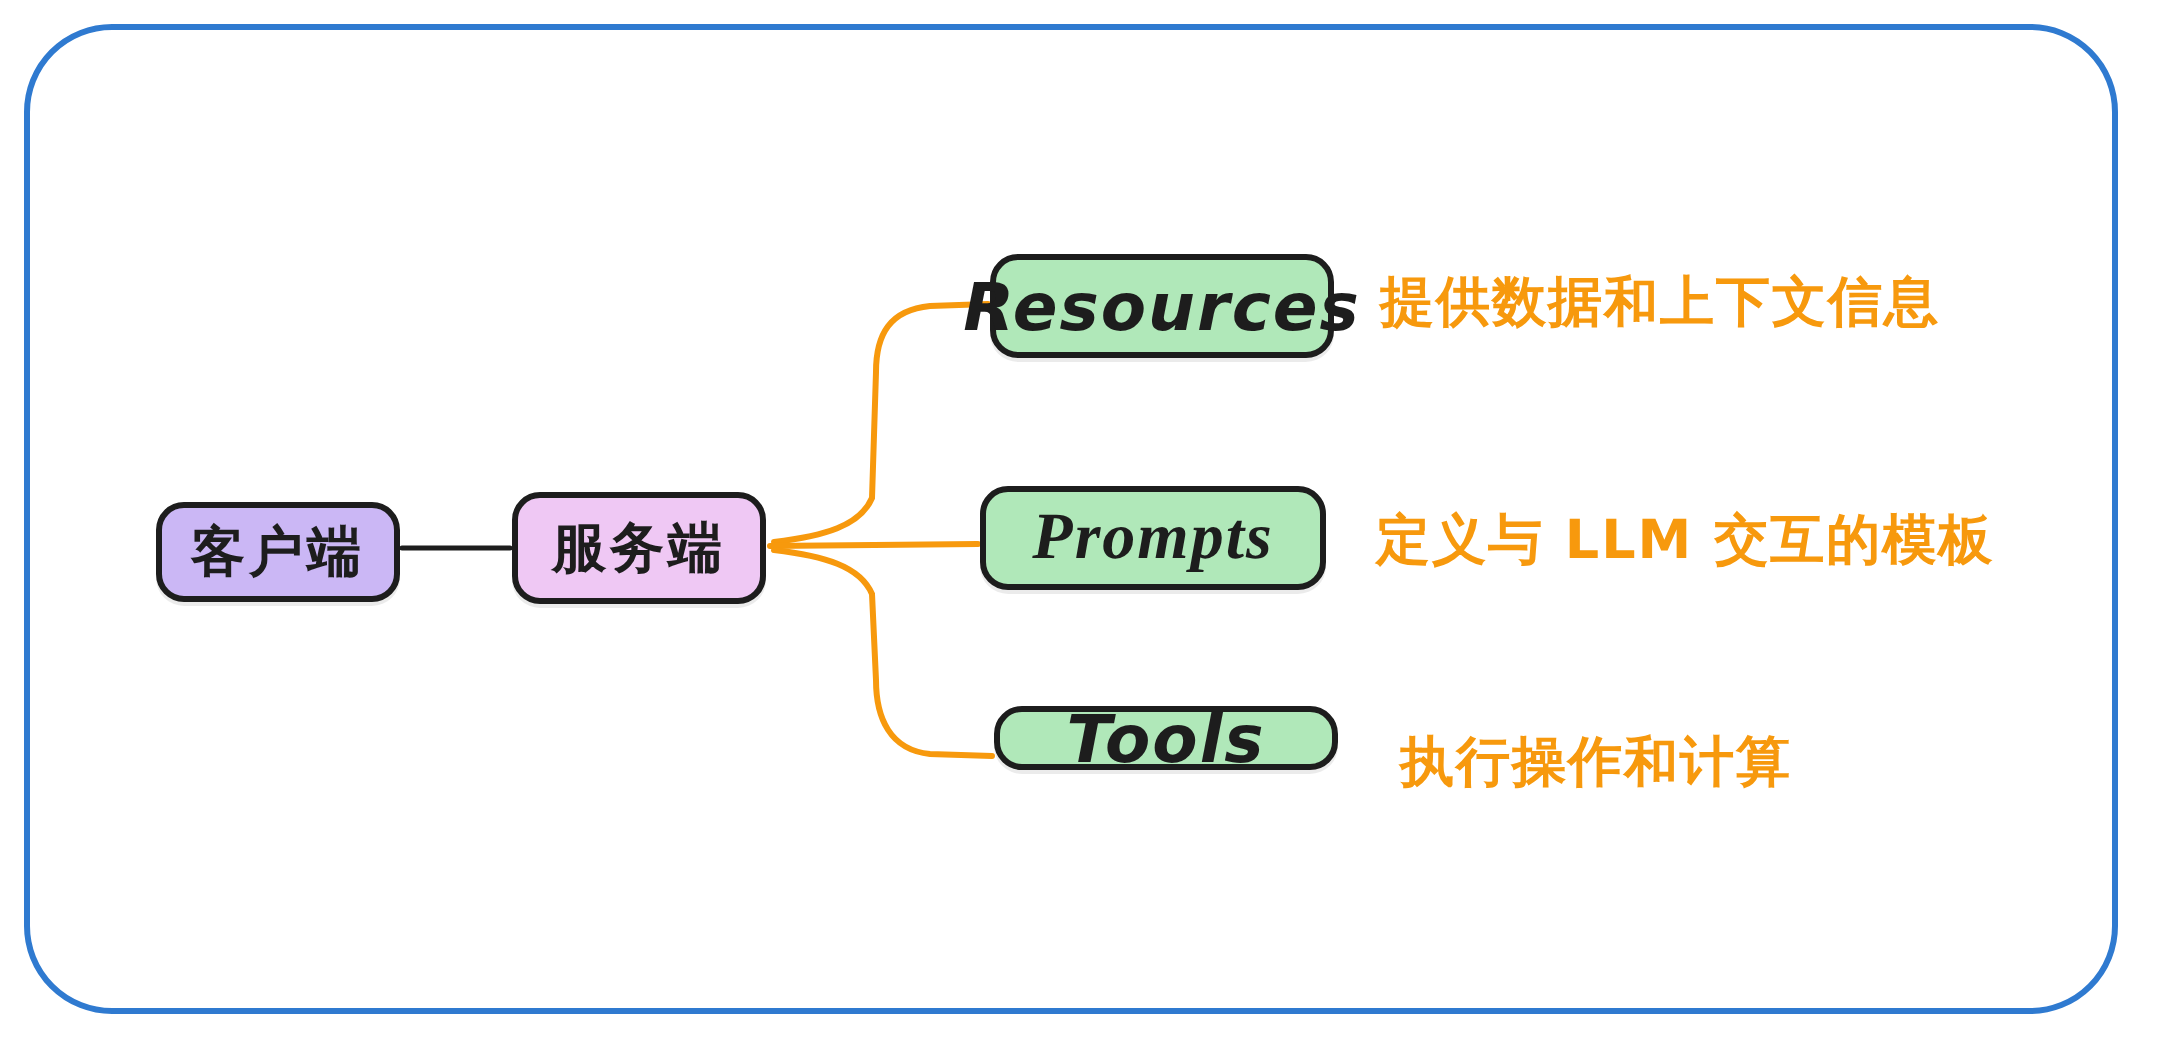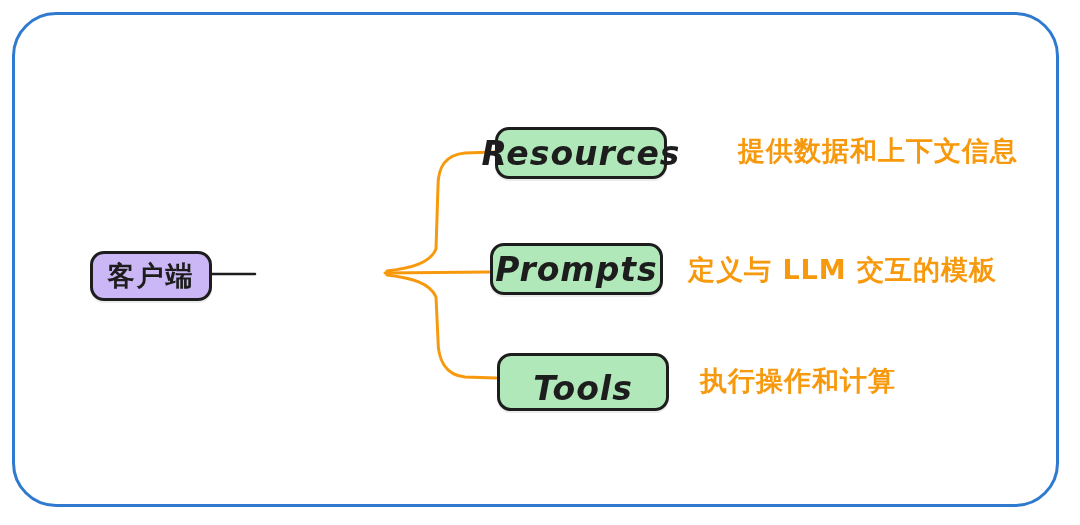--- a/index.html
+++ b/index.html
@@ -26,42 +26,41 @@
     display:flex;
     align-items:center;
     justify-content:center;
     color:var(--ink-black,#1d1d1d);
     box-shadow:0 2px 0 rgba(0,0,0,0.08);
   }
   .node-cn{
     font-size:27px;
     font-weight:bold;
     letter-spacing:2px;
-    margin-left:12px;
   }
   .node-en{
     font-size:33px;
     font-weight:600;
     font-style:italic;
     letter-spacing:1px;
   }
   .node-client{left:78px;top:251px;width:122px;height:50px;background:var(--client-purple,#cbb7f5);}
   .node-server{left:256px;top:246px;width:127px;height:56px;background:var(--server-pink,#efc8f4);}
   .node-resources{left:495px;top:127px;width:172px;height:52px;background:var(--child-green,#b0e8b9);}
-  .node-prompts{left:490px;top:243px;width:173px;height:52px;background:var(--child-green,#b0e8b9);}
-  .node-tools{left:497px;top:353px;width:172px;height:58px;background:var(--child-green,#b0e8b9);align-items:flex-end;}
+  .node-prompts{left:490px;top:243px;width:173px;height:52px;background:var(--child-green,#b0e8b9);font-family:Liberation Serif, serif;}
+  .node-tools{left:497px;top:353px;width:172px;height:32px;background:var(--child-green,#b0e8b9);}
   .annotation{
     position:absolute;
     color:var(--accent-orange,#f7990d);
     font-size:27px;
     font-weight:bold;
     white-space:nowrap;
     letter-spacing:1px;
   }
-  .annotation-1{left:690px;top:133px;margin-left:48px;}
+  .annotation-1{left:690px;top:133px;}
   .annotation-2{left:688px;top:252px;}
   .annotation-3{left:700px;top:363px;}
   svg.connectors{position:absolute;left:0;top:0;}
   .edge-orange{stroke:var(--accent-orange,#f7990d);stroke-width:3;fill:none;stroke-linecap:round;}
   .edge-black{stroke:var(--ink-black,#1d1d1d);stroke-width:2.5;fill:none;stroke-linecap:round;}
 </style>
 </head>
 <body>
 
 <div class="stage">
@@ -72,20 +71,23 @@
     <path class="edge-black" d="M 201 274 L 255 274"></path>
     <path class="edge-orange" d="M 387 271 C 412 268 430 263 436 249 L 438 186 C 438 167 445 155 465 153 L 494 152"></path>
     <path class="edge-orange" d="M 385 273 L 489 272"></path>
     <path class="edge-orange" d="M 387 275 C 412 278 430 283 436 297 L 438 340 C 438 359 445 375 465 377 L 496 378"></path>
   </svg>
 
   <div class="node node-cn node-client">
     <span>客户端</span>
   </div>
 
+  <div class="node node-cn node-server">
+    <span>服务端</span>
+  </div>
 
   <div class="node node-en node-resources">
     <span>Resources</span>
   </div>
 
   <div class="node node-en node-prompts">
     <span>Prompts</span>
   </div>
 
   <div class="node node-en node-tools">

